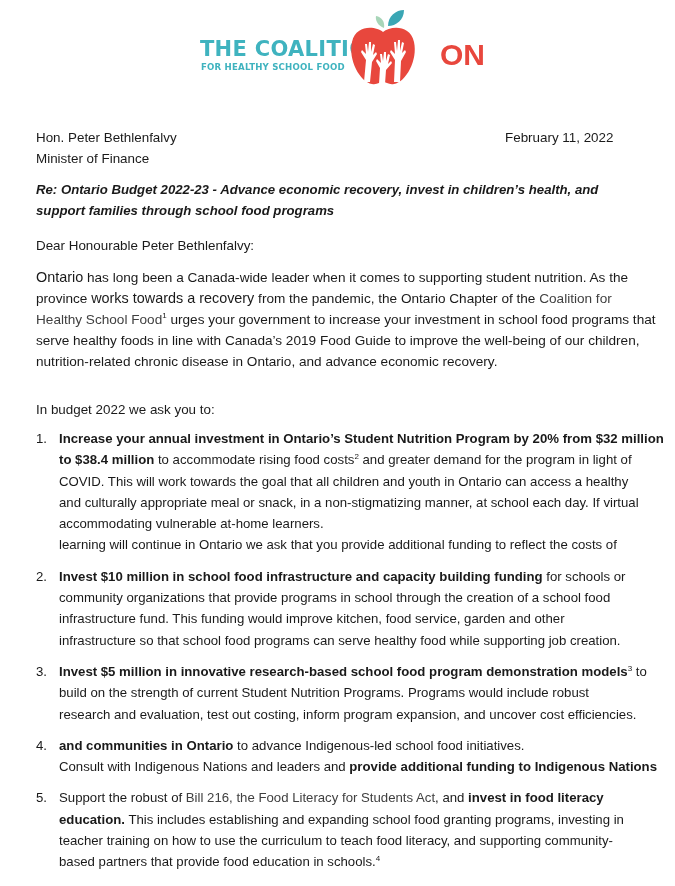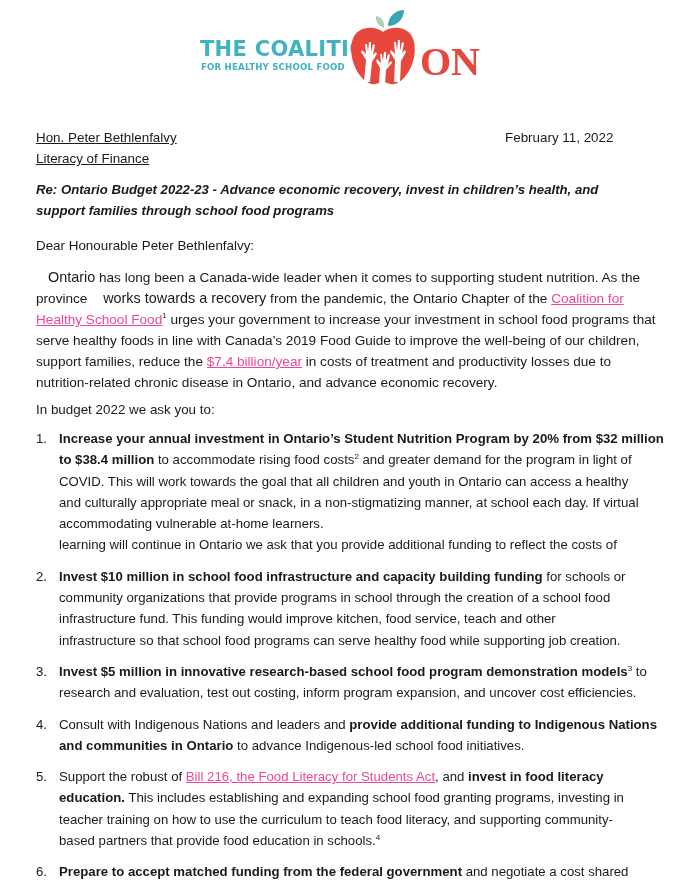--- a/index.html
+++ b/index.html
@@ -13,34 +13,34 @@
     color: #3fb3bf; letter-spacing: 0.3px; white-space: nowrap;
     font-family: "DejaVu Sans", sans-serif;
   }
   .logo-sub {
     position: absolute; left: 201px; top: 62px; font-size: 8.6px; font-weight: bold;
     color: #3fb3bf; letter-spacing: 0.2px; white-space: nowrap;
     font-family: "DejaVu Sans", sans-serif;
   }
   .logo-apple { position: absolute; left: 348px; top: 8px; width: 70px; height: 78px; }
   .logo-on {
-    position: absolute; left: 420px; top: 38px; font-size: 40px; font-weight: bold;
-    color: #e8473d; white-space: nowrap; font-family: Liberation Serif, serif;
+    position: absolute; left: 440px; top: 38px; font-size: 30px; font-weight: bold;
+    color: #e8473d; white-space: nowrap; font-family: Liberation Sans, sans-serif;
   }
 
   .text { position: absolute; font-size: 13.4px; line-height: 21px; white-space: nowrap; }
-  .addressee { left: 36px; top: 127px; text-decoration: underline; }
+  .addressee { left: 36px; top: 127px; }
   .date { left: 505px; top: 127px; }
   .re { left: 36px; top: 179px; font-weight: bold; font-style: italic; font-size: 13.2px; }
   .salutation { left: 36px; top: 235px; }
   .intro { left: 36px; top: 267px; font-size: 13.6px; }
-  .intro .big { font-size: 14.4px; margin-left: 12px; }
+  .intro .big { font-size: 14.4px; }
   .ask { left: 36px; top: 399px; }
 
-  a.link { color: #ec4899; text-decoration: underline; }
+  a.link { color: #404040; }
   sup { font-size: 8px; line-height: 0; vertical-align: super; }
   b { font-weight: bold; }
 
   .list { position: absolute; left: 36px; top: 428px; width: 620px; font-size: 13.2px; line-height: 21.3px; }
   .item { position: relative; padding-left: 23px; margin-bottom: 10px; white-space: nowrap; }
   .item .num { position: absolute; left: 0; top: 0; }
   .item .line { display: block; }
 </style>
 </head>
 <body>
@@ -62,37 +62,36 @@
       <path d="M31 76 L32 60 L28 53 L29 51 L33 55 L32 46 L34 46 L35 53 L36 44 L38 44 L38 53 L40 46 L42 47 L40 56 L43 53 L44 55 L38 62 L37 76 Z"></path>
 
       <path d="M46 74 L47 52 L42 44 L43 42 L47 46 L46 34 L48 34 L49 43 L50 32 L52 32 L52 43 L54 34 L56 35 L54 45 L57 42 L58 44 L53 53 L52 74 Z"></path>
     </g>
   </svg>
   <div class="logo-on">ON</div>
 </div>
 
 <div class="text addressee">
   <div>Hon. Peter Bethlenfalvy</div>
-  <div>Literacy of Finance</div>
+  <div>Minister of Finance</div>
 </div>
 <div class="text date">February 11, 2022</div>
 
 <div class="text re">
   <div><span>Re: Ontario Budget 2022-23 - </span><span>Advance economic recovery, invest in children’s health, and</span></div>
   <div>support families through school food programs</div>
 </div>
 
 <div class="text salutation">Dear Honourable Peter Bethlenfalvy:</div>
 
 <div class="text intro">
   <div><span class="big">Ontario</span><span> has long been a Canada-wide leader when it comes to supporting student nutrition. As the</span></div>
   <div><span>province </span><span class="big">works towards a recovery</span><span> from the pandemic, the Ontario Chapter of the </span><a class="link">Coalition for</a></div>
   <div><a class="link">Healthy School Food</a><sup>1</sup><span> urges your government to increase your investment in school food programs that</span></div>
   <div>serve healthy foods in line with Canada’s 2019 Food Guide to improve the well-being of our children,</div>
-  <div><span>support families, reduce the </span><a class="link">$7.4 billion/year</a><span> in costs of treatment and productivity losses due to</span></div>
   <div>nutrition-related chronic disease in Ontario, and advance economic recovery.</div>
 </div>
 
 <div class="text ask">In budget 2022 we ask you to:</div>
 
 <div class="list">
 
   <div class="item">
     <span class="num">1.</span>
     <span class="line"><b>Increase your annual investment in Ontario’s Student Nutrition Program by 20% from $32 million</b></span>
@@ -100,34 +99,35 @@
     <span class="line">COVID. This will work towards the goal that all children and youth in Ontario can access a healthy</span>
     <span class="line">and culturally appropriate meal or snack, in a non-stigmatizing manner, at school each day. If virtual</span>
     <span class="line">accommodating vulnerable at-home learners.</span>
     <span class="line">learning will continue in Ontario we ask that you provide additional funding to reflect the costs of</span>
   </div>
 
   <div class="item">
     <span class="num">2.</span>
     <span class="line"><b>Invest $10 million in school food infrastructure and capacity building funding</b><span> for schools or</span></span>
     <span class="line">community organizations that provide programs in school through the creation of a school food</span>
-    <span class="line">infrastructure fund. This funding would improve kitchen, food service, teach and other</span>
+    <span class="line">infrastructure fund. This funding would improve kitchen, food service, garden and other</span>
     <span class="line">infrastructure so that school food programs can serve healthy food while supporting job creation.</span>
   </div>
 
   <div class="item">
     <span class="num">3.</span>
     <span class="line"><b>Invest $5 million in innovative research-based school food program demonstration models</b><sup>3</sup><span> to</span></span>
+    <span class="line">build on the strength of current Student Nutrition Programs. Programs would include robust</span>
     <span class="line">research and evaluation, test out costing, inform program expansion, and uncover cost efficiencies.</span>
   </div>
 
   <div class="item">
     <span class="num">4.</span>
+    <span class="line"><b>and communities in Ontario</b><span> to advance Indigenous-led school food initiatives.</span></span>
     <span class="line"><span>Consult with Indigenous Nations and leaders and </span><b>provide additional funding to Indigenous Nations</b></span>
-    <span class="line"><b>and communities in Ontario</b><span> to advance Indigenous-led school food initiatives.</span></span>
   </div>
 
   <div class="item">
     <span class="num">5.</span>
     <span class="line"><span>Support the robust of </span><a class="link">Bill 216, the Food Literacy for Students Act</a><span>, and </span><b>invest in food literacy</b></span>
     <span class="line"><b>education.</b><span> This includes establishing and expanding school food granting programs, investing in</span></span>
     <span class="line">teacher training on how to use the curriculum to teach food literacy, and supporting community-</span>
     <span class="line"><span>based partners that provide food education in schools.</span><sup>4</sup></span>
   </div>
 

